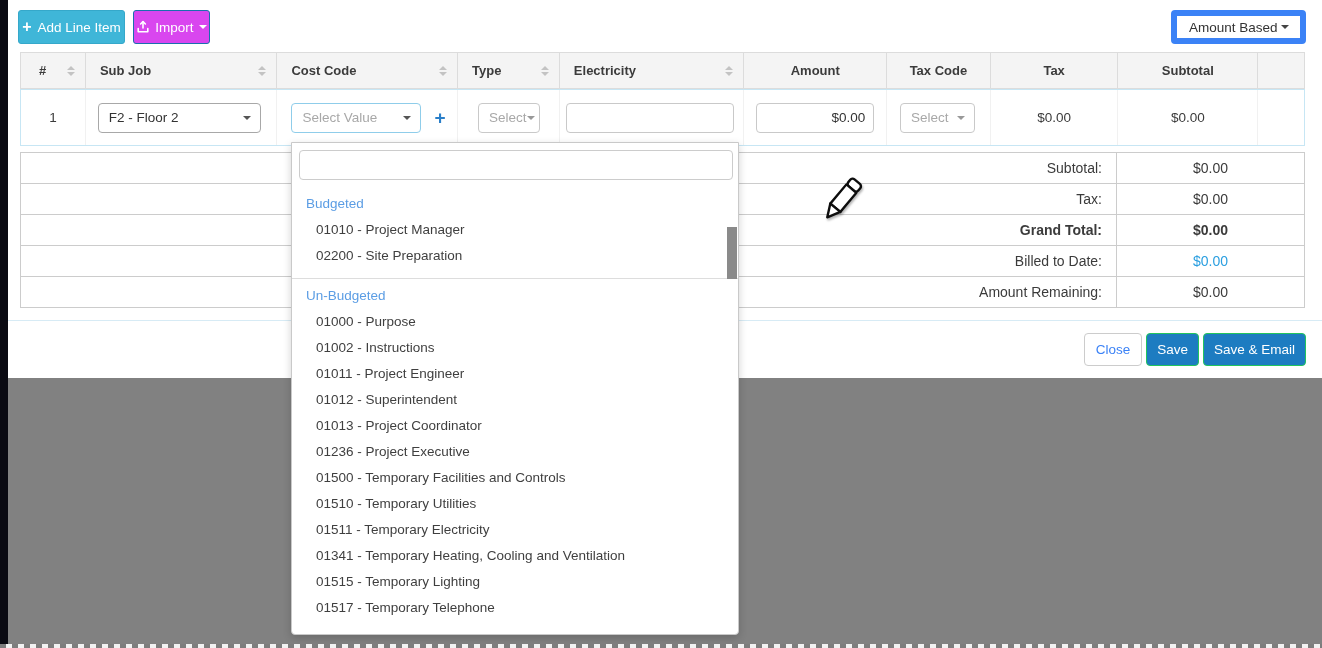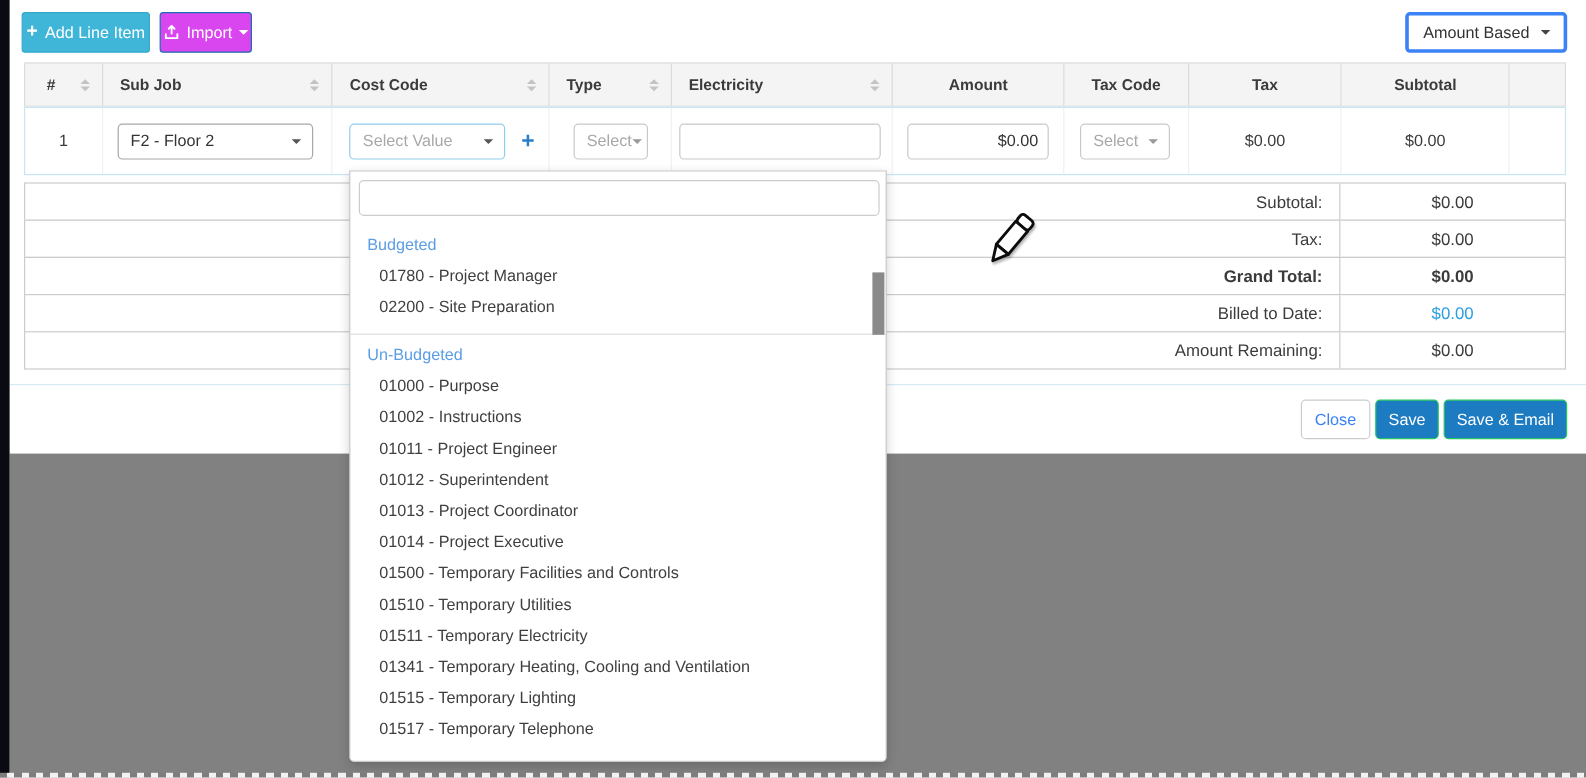--- a/index.html
+++ b/index.html
@@ -18,21 +18,21 @@
   .btn { display:inline-flex; align-items:center; justify-content:center; border-radius:3px;
          font-size:13.5px; color:#fff; cursor:pointer; user-select:none; }
   .btn-add    { position:absolute; left:18px;  top:10px; width:107px; height:34px;
                 background:#3fb6d8; border:1px solid #35a8ca; gap:6px; z-index:5; }
   .btn-import { position:absolute; left:133px; top:10px; width:77px;  height:34px;
                 background:#d946ef; border:1px solid #1a6fae; gap:5px; z-index:5; }
   .plus-glyph { font-size:16px; font-weight:bold; line-height:1; }
   .caret { width:0; height:0; border-left:4px solid transparent; border-right:4px solid transparent;
            border-top:4.5px solid currentColor; display:inline-block; }
   .mode-select { position:absolute; right:16px; top:10px; width:135px; height:34px; background:#fff;
-                 border:3px solid #3b82f6; border-radius:4px; display:flex; align-items:center;
+                 border:6px solid #3b82f6; border-radius:4px; display:flex; align-items:center;
                  justify-content:space-between; padding:0 11px 0 12px; font-size:13.5px; color:#333;
                  cursor:pointer; z-index:5; }
   .mode-select .caret { color:#444; }
 
   
   .thead { position:absolute; left:20px; top:52px; width:1285px; height:37px; display:flex;
            background:#f4f4f4; border:1px solid #dcdcdc; z-index:5; }
   .th { display:flex; align-items:center; border-right:1px solid #dcdcdc; font-weight:bold;
         font-size:13px; color:#3b3b3b; height:100%; }
   .th.sp { justify-content:space-between; padding:0 10px 0 14px;gap:36px; }
@@ -259,30 +259,30 @@
   <div class="fbtn ghost">Close</div>
   <div class="fbtn blue">Save</div>
   <div class="fbtn blue">Save &amp; Email</div>
 </div>
 
 <div class="dd">
   <input class="dd-search" value="" style="">
   <div class="dd-list">
     <div class="dd-thumb"></div>
     <div class="dd-group">Budgeted</div>
-    <div class="dd-item">01780 - Project Manager</div>
+    <div class="dd-item">01010 - Project Manager</div>
     <div class="dd-item">02200 - Site Preparation</div>
     <div class="dd-divider"></div>
     <div class="dd-group">Un-Budgeted</div>
     <div class="dd-item">01000 - Purpose</div>
     <div class="dd-item">01002 - Instructions</div>
     <div class="dd-item">01011 - Project Engineer</div>
     <div class="dd-item">01012 - Superintendent</div>
     <div class="dd-item">01013 - Project Coordinator</div>
-    <div class="dd-item">01014 - Project Executive</div>
+    <div class="dd-item">01236 - Project Executive</div>
     <div class="dd-item">01500 - Temporary Facilities and Controls</div>
     <div class="dd-item">01510 - Temporary Utilities</div>
     <div class="dd-item">01511 - Temporary Electricity</div>
     <div class="dd-item">01341 - Temporary Heating, Cooling and Ventilation</div>
     <div class="dd-item">01515 - Temporary Lighting</div>
     <div class="dd-item">01517 - Temporary Telephone</div>
   </div>
 </div>
 
 <svg class="pencil" viewBox="0 0 52 54">

